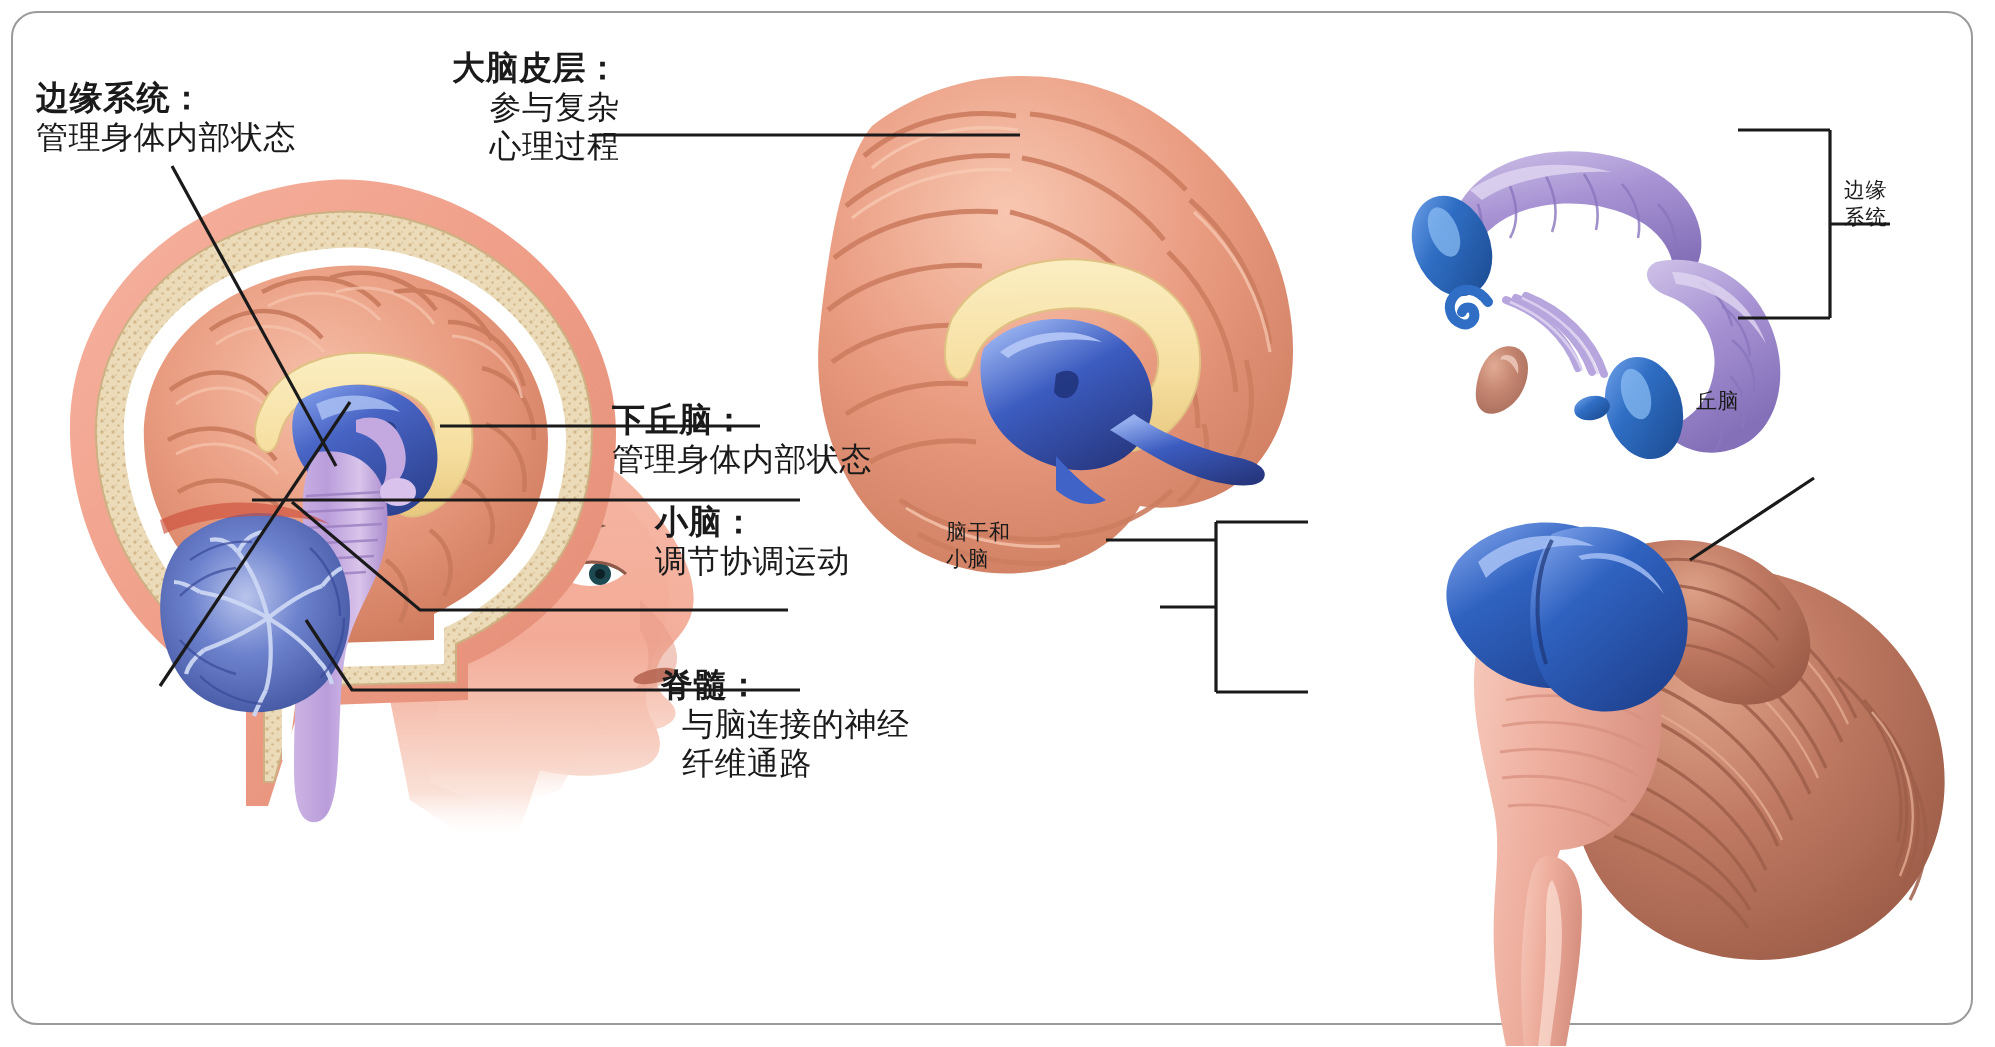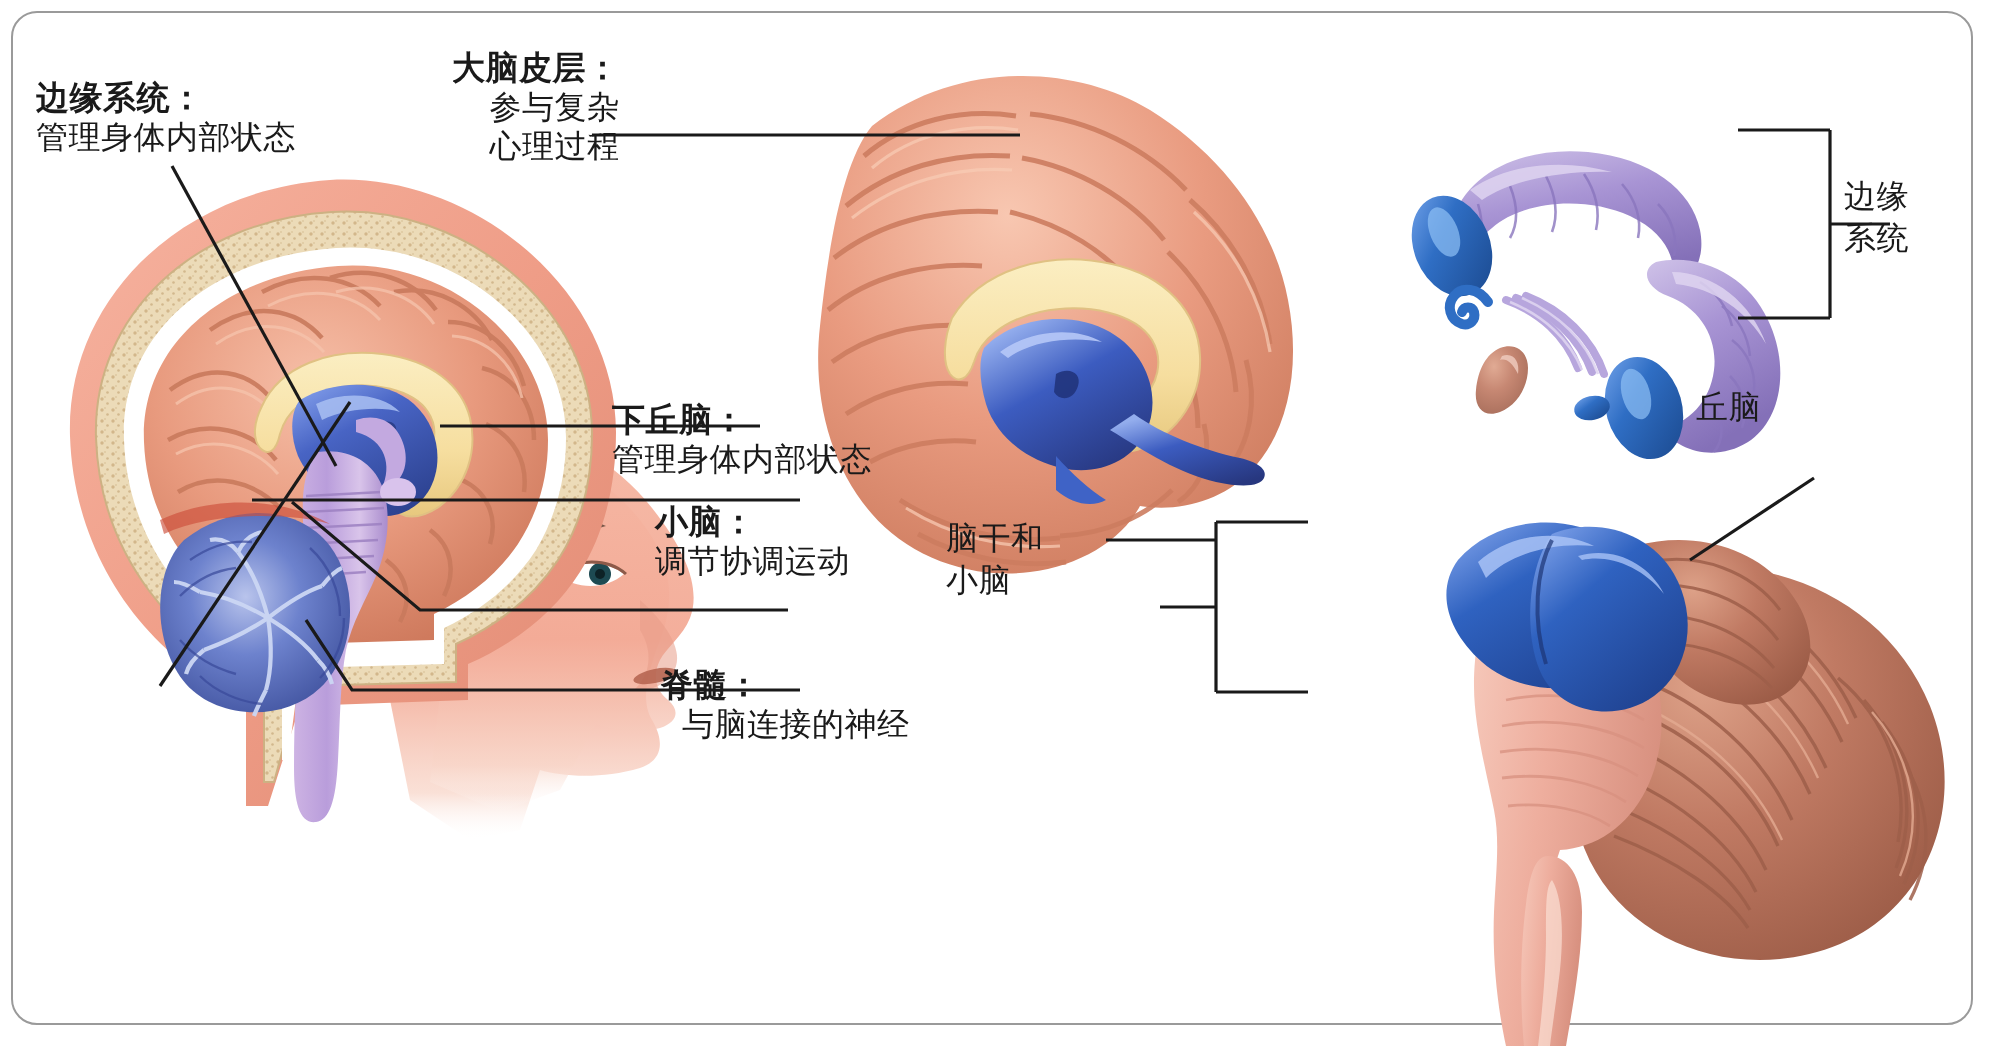--- a/index.html
+++ b/index.html
@@ -19,21 +19,21 @@
     border-radius:26px;
     box-sizing:border-box;
     background:#fff;
   }
   svg.art{position:absolute;left:0;top:0;width:1995px;height:1047px;}
 
   
   .callout{position:absolute;color:#1a1a1a;line-height:1.22;white-space:nowrap;}
   .hd{font-weight:bold;font-size:33px;letter-spacing:.5px;}
   .bd{font-weight:normal;font-size:32px;letter-spacing:.5px;}
-  .plain{font-weight:normal;font-size:32px;letter-spacing:.5px;}
+  .plain{font-weight:normal;font-size:21px;letter-spacing:.5px;}
 
   #cl-limbic      {left:36px;  top:78px;}
   #cl-cortex      {left:452px; top:48px;  text-align:right;}
   #cl-hypo        {left:612px; top:372px;margin-top:28px;}
   #cl-cereb       {left:655px; top:458px;margin-top:44px;}
   #cl-stem        {left:638px; top:552px;}
   #cl-cord        {left:660px; top:665px;}
   #cl-thal        {left:50px;  top:690px;}
   #cl-limbic-r    {left:1844px;top:176px;line-height:1.3;}
   #cl-stemcereb-r {left:946px; top:518px;line-height:1.3;}
@@ -573,20 +573,21 @@
 
   <div class="callout" id="cl-cereb">
     <div class="hd">小脑：</div>
     <div class="bd">调节协调运动</div>
   </div>
 
 
   <div class="callout" id="cl-cord">
     <div class="hd">脊髓：</div>
     <div class="bd ind">与脑连接的神经</div>
+    <div class="bd ind">纤维通路</div>
   </div>
 
 
   <div class="callout" id="cl-limbic-r">
     <div class="plain">边缘</div>
     <div class="plain">系统</div>
   </div>
 
   <div class="callout" id="cl-stemcereb-r">
     <div class="plain">脑干和</div>

